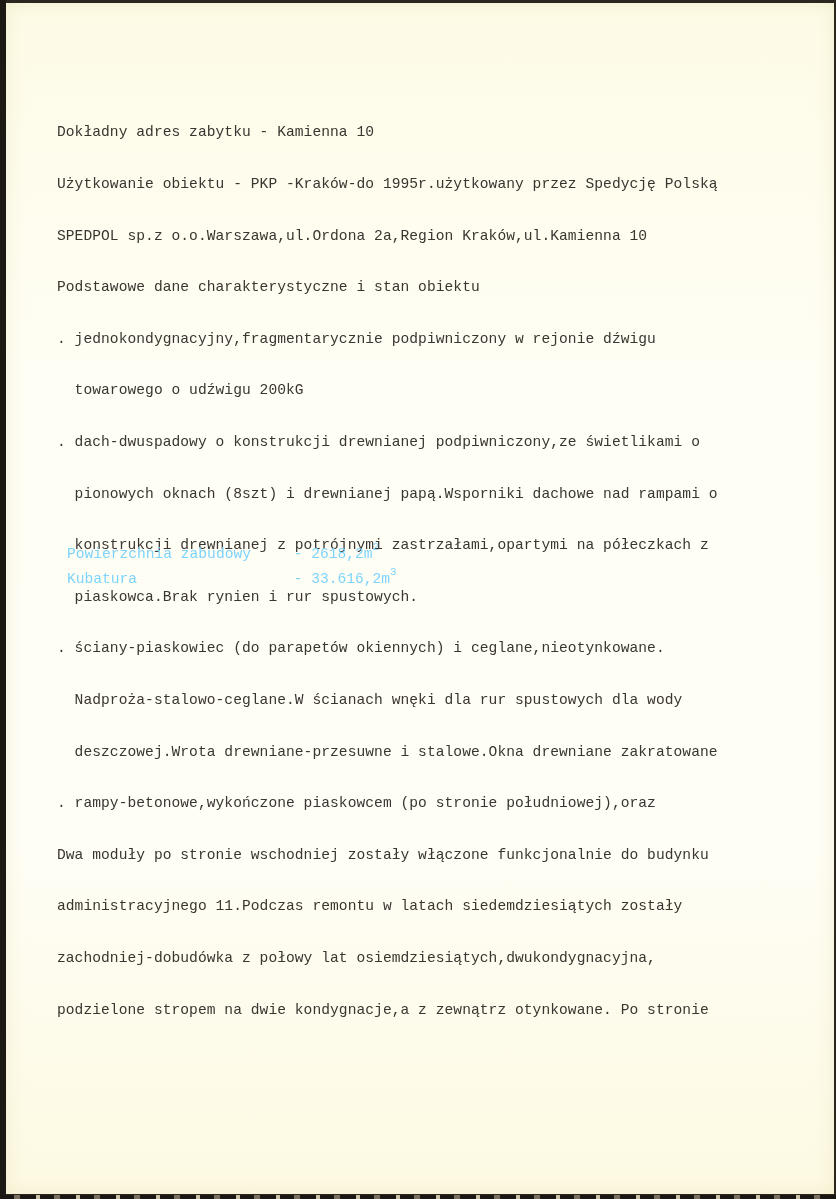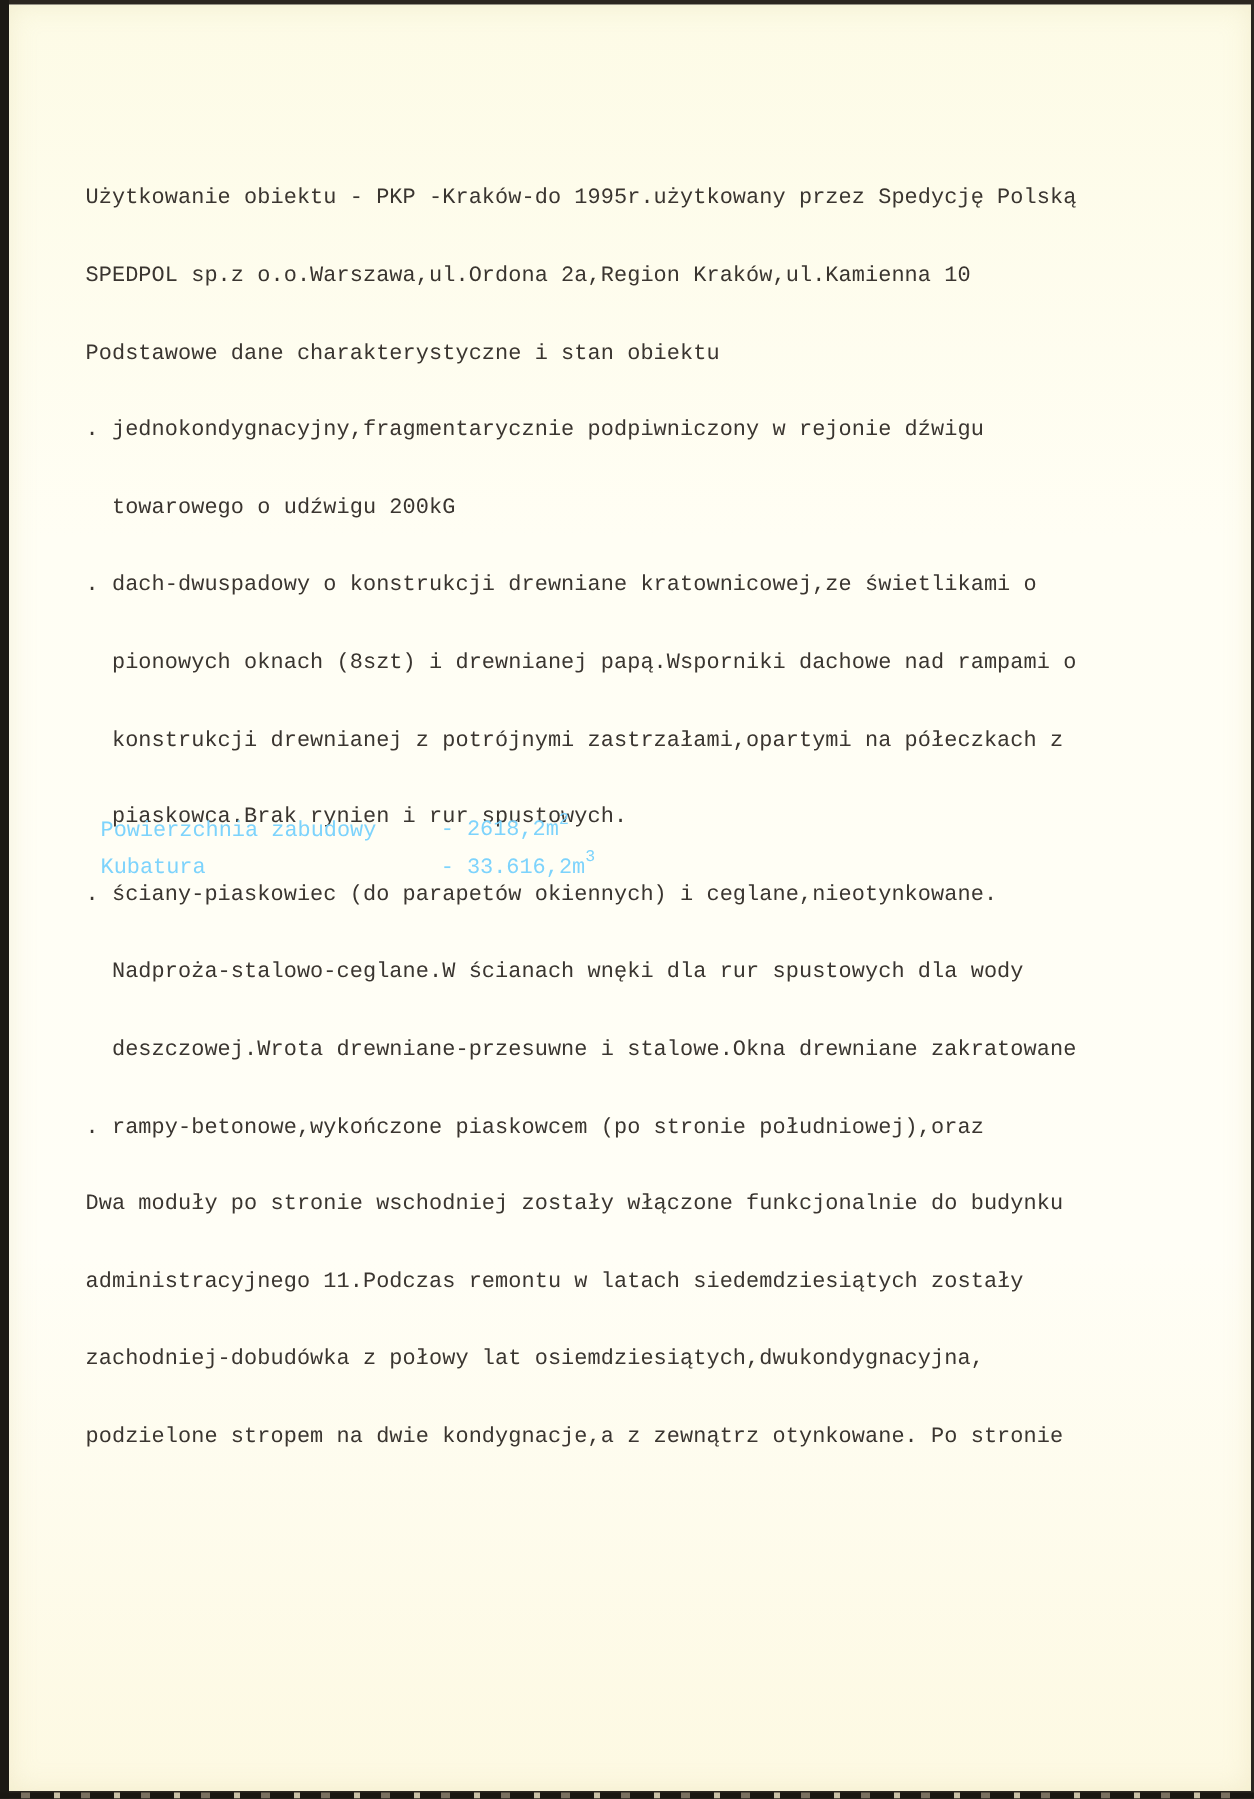--- a/index.html
+++ b/index.html
@@ -37,26 +37,27 @@
     .measure sup { font-size: 11px; position: relative; top: -2px; }
   </style>
 </head>
 <body>
 
 <div class="left-edge"></div>
 <div class="page">
 </div>
 
 <div class="text">
+  <span class="line">Dokładny adres zabytku - Kamienna 10</span>
   <span class="line">Użytkowanie obiektu - PKP -Kraków-do 1995r.użytkowany przez Spedycję Polską</span>
   <span class="line">SPEDPOL sp.z o.o.Warszawa,ul.Ordona 2a,Region Kraków,ul.Kamienna 10</span>
   <span class="line">Podstawowe dane charakterystyczne i stan obiektu</span>
   <span class="line">. jednokondygnacyjny,fragmentarycznie podpiwniczony w rejonie dźwigu</span>
   <span class="line">  towarowego o udźwigu 200kG</span>
-  <span class="line">. dach-dwuspadowy o konstrukcji drewniane kratownicowej,ze świetlikami o</span>
+  <span class="line">. dach-dwuspadowy o konstrukcji drewnianej podpiwniczony,ze świetlikami o</span>
   <span class="line">  pionowych oknach (8szt) i drewnianej papą.Wsporniki dachowe nad rampami o</span>
   <span class="line">  konstrukcji drewnianej z potrójnymi zastrzałami,opartymi na półeczkach z</span>
   <span class="line">  piaskowca.Brak rynien i rur spustowych.</span>
   <span class="line">. ściany-piaskowiec (do parapetów okiennych) i ceglane,nieotynkowane.</span>
   <span class="line">  Nadproża-stalowo-ceglane.W ścianach wnęki dla rur spustowych dla wody</span>
   <span class="line">  deszczowej.Wrota drewniane-przesuwne i stalowe.Okna drewniane zakratowane</span>
   <span class="line">. rampy-betonowe,wykończone piaskowcem (po stronie południowej),oraz</span>
   <span class="line">Dwa moduły po stronie wschodniej zostały włączone funkcjonalnie do budynku</span>
   <span class="line">administracyjnego 11.Podczas remontu w latach siedemdziesiątych zostały</span>
   <span class="line">zachodniej-dobudówka z połowy lat osiemdziesiątych,dwukondygnacyjna,</span>

